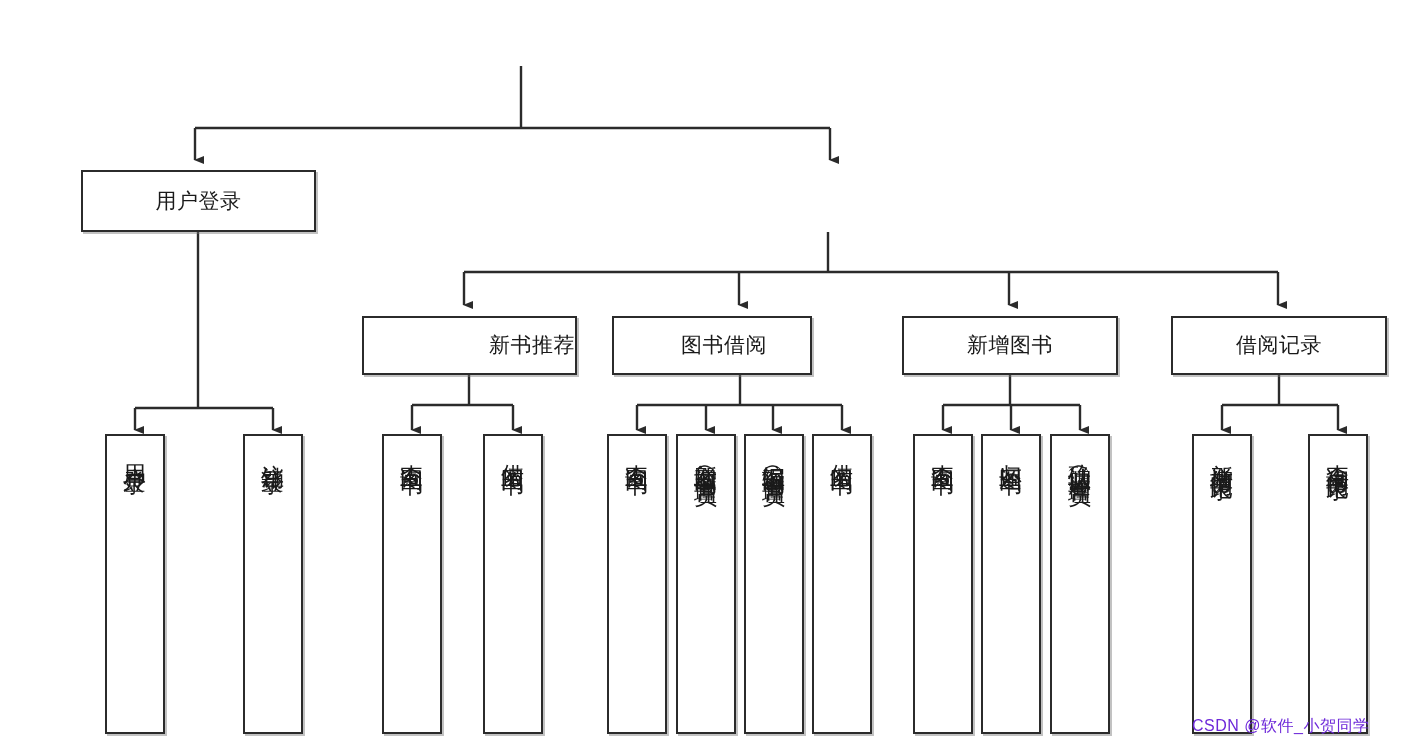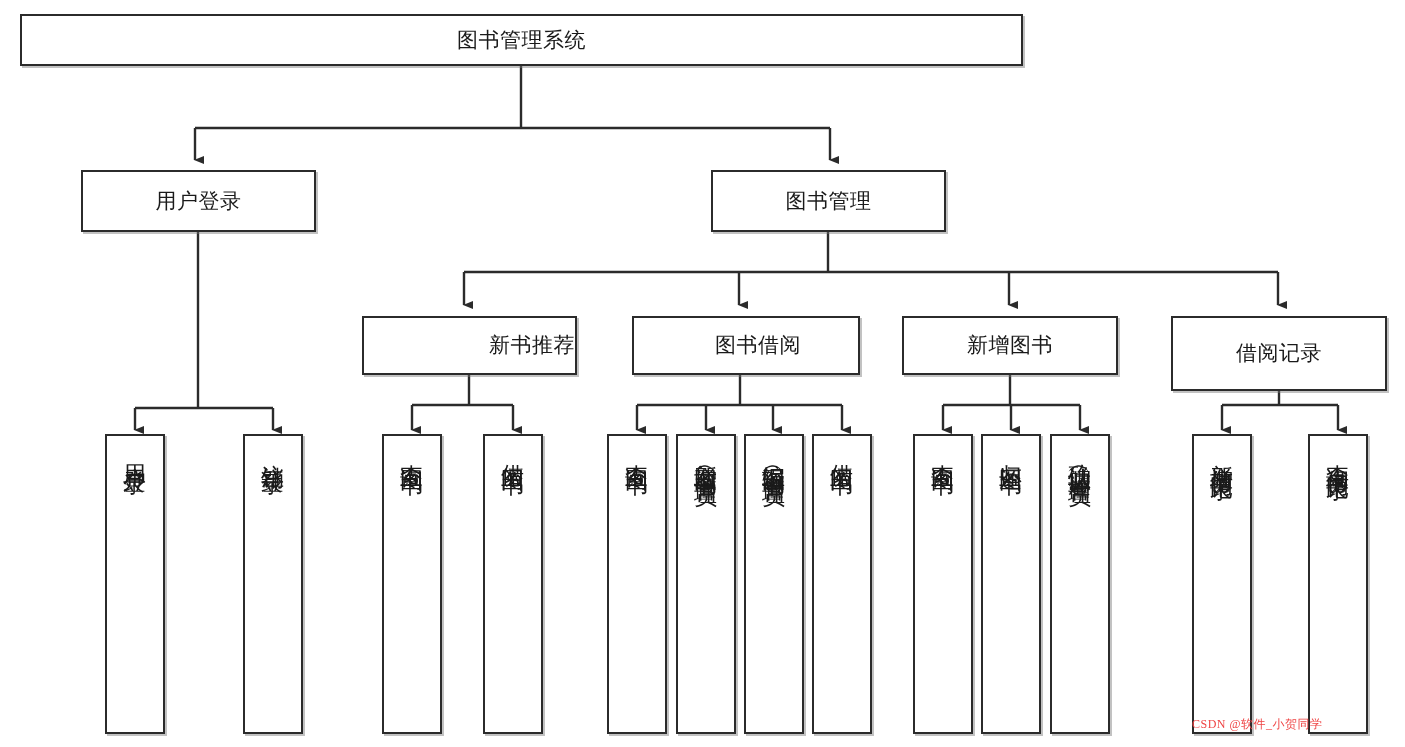--- a/index.html
+++ b/index.html
@@ -54,25 +54,24 @@
   .node.vertical .node-label {
     writing-mode: vertical-rl;
     text-orientation: upright;
     font-size: 23px;
     line-height: 1.05;
     letter-spacing: 3px;
     white-space: nowrap;
   }
   .watermark {
     position: absolute;
-    font-size: 12px;
-    color: #ef4444;
+    font-size: 16px;
+    color: #6d28d9;
     white-space: nowrap;
     letter-spacing: 0.5px;
-    font-family: Liberation Serif, serif;
   }
 </style>
 </head>
 <body>
 
 <div id="diagram-root">
 
   <svg class="connectors" viewBox="0 0 1405 747">
     <defs>
       <marker id="arrowhead" markerWidth="9" markerHeight="10" refX="4" refY="9" orient="auto" markerUnits="userSpaceOnUse">
@@ -116,41 +115,35 @@
       <path d="M1011,405 L1011,430" marker-end="url(#arrowhead)"></path>
       <path d="M1080,405 L1080,430" marker-end="url(#arrowhead)"></path>
 
       <path d="M1279,375 L1279,405"></path>
       <path d="M1222,405 L1338,405"></path>
       <path d="M1222,405 L1222,430" marker-end="url(#arrowhead)"></path>
       <path d="M1338,405 L1338,430" marker-end="url(#arrowhead)"></path>
     </g>
   </svg>
 
-  <div class="node horizontal" style="left:20px; top:14px; width:1003px; height:52px;">
-    <span class="node-label">图书管理系统</span>
-  </div>
 
   <div class="node horizontal" style="left:81px; top:170px; width:235px; height:62px;">
     <span class="node-label">用户登录</span>
-  </div>
-  <div class="node horizontal" style="left:711px; top:170px; width:235px; height:62px;">
-    <span class="node-label">图书管理</span>
   </div>
 
   <div class="node horizontal" style="left:362px; top:316px; width:215px; height:59px;justify-content:flex-end;">
     <span class="node-label">新书推荐</span>
   </div>
-  <div class="node horizontal" style="left:632px; top:316px; width:228px; height:59px;padding-left:24px;">
+  <div class="node horizontal" style="left:612px; top:316px; width:200px; height:59px;padding-left:24px;">
     <span class="node-label">图书借阅</span>
   </div>
   <div class="node horizontal" style="left:902px; top:316px; width:216px; height:59px;">
     <span class="node-label">新增图书</span>
   </div>
-  <div class="node horizontal" style="left:1171px; top:316px; width:216px; height:75px;">
+  <div class="node horizontal" style="left:1171px; top:316px; width:216px; height:59px;">
     <span class="node-label">借阅记录</span>
   </div>
 
   <div class="node vertical" style="left:105px; top:434px; width:60px; height:300px;">
     <span class="node-label">用户登录</span>
   </div>
   <div class="node vertical" style="left:243px; top:434px; width:60px; height:300px;">
     <span class="node-label">注销登录</span>
   </div>
 

